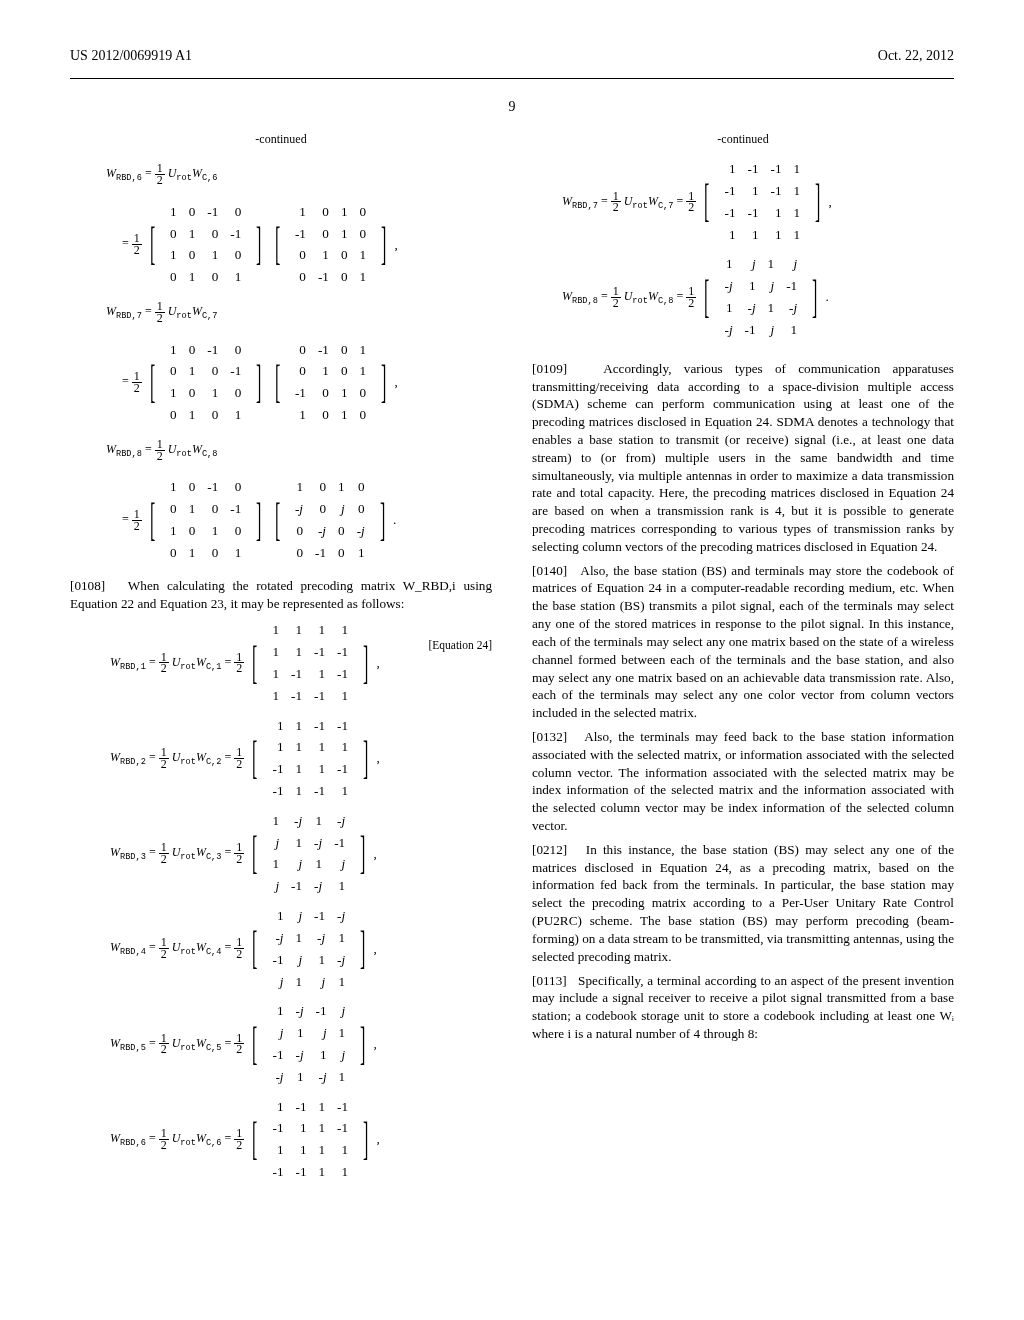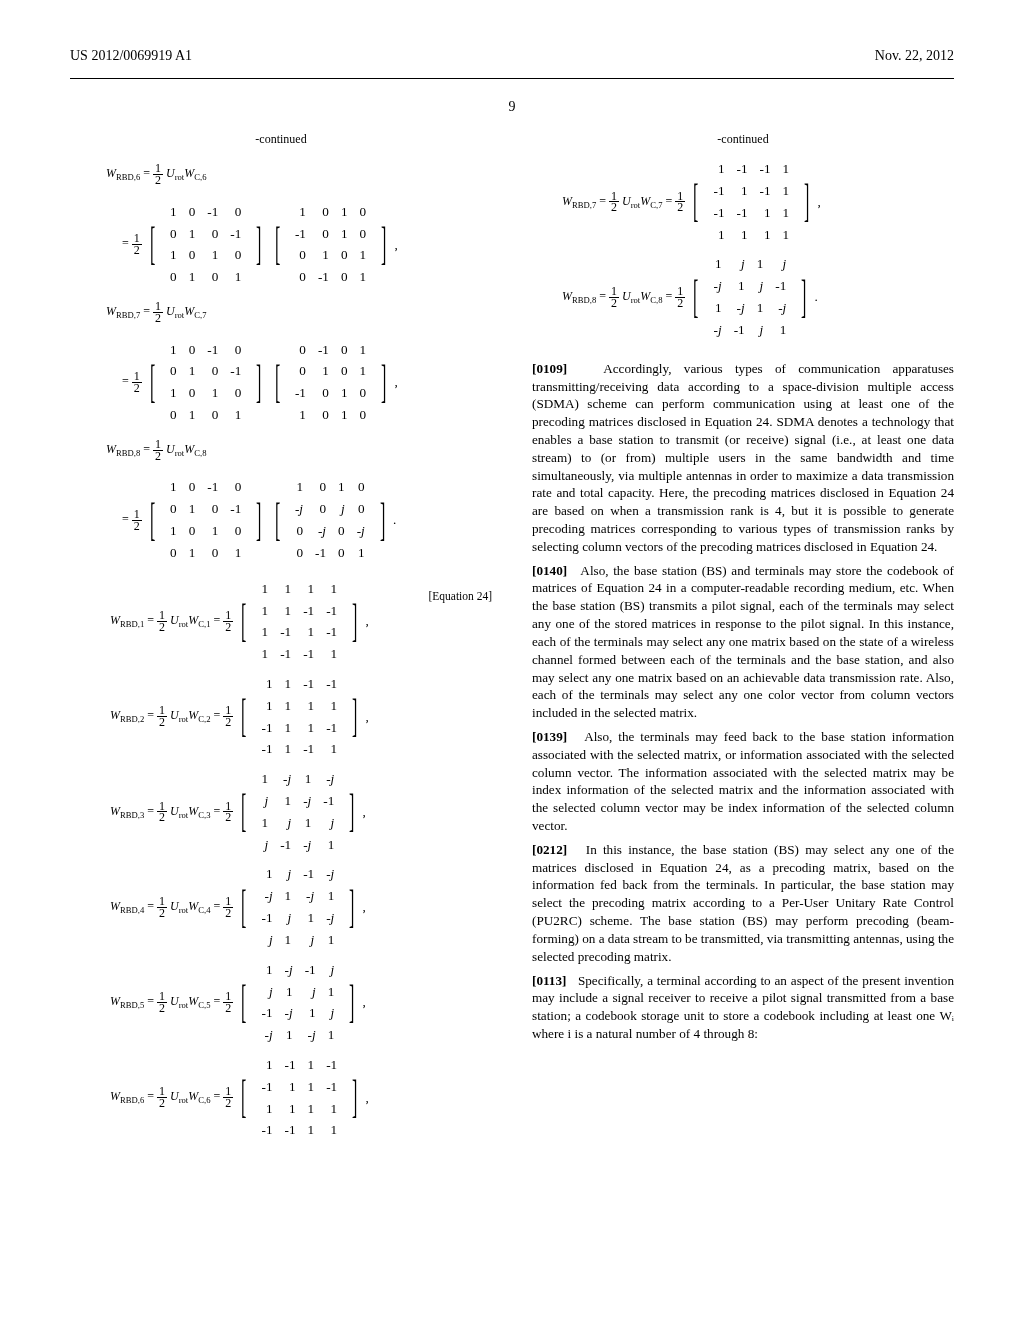--- a/index.html
+++ b/index.html
@@ -55,23 +55,23 @@
       right: 0;
       top: 50%;
       transform: translateY(-50%);
       font-size: 11.5px;
     }
     .para {
       text-align: justify;
       margin: 6px 0;
     }
     .pn {
-      font-weight: bold;
-    }
-    .sub { font-size: 0.72em; vertical-align: sub; }
+      font-weight: normal;
+    }
+    .sub { font-size: 0.72em; vertical-align: sub; font-family: Liberation Mono, monospace; }
     .frac {
       display: inline-block;
       vertical-align: middle;
       text-align: center;
       line-height: 0.9;
     }
     .frac .num { display: block; border-bottom: 1px solid #000; padding: 0 2px; }
     .frac .den { display: block; padding: 0 2px; }
     .lbrack, .rbrack {
       display: inline-block;
@@ -101,21 +101,21 @@
     .stack { display: flex; flex-direction: column; align-items: flex-start; gap: 2px; margin-left: 18px; }
     .stack .line2 { margin-left: 34px; }
   </style>
 </head>
 <body>
 
 <div class="page">
 
   <div class="header">
     <div>US 2012/0069919 A1</div>
-    <div>Nov. 22, 2012</div>
+    <div>Oct. 22, 2012</div>
   </div>
   <hr class="rule">
 
   <div class="pagenum">9</div>
 
   <div class="cols">
 
     <div class="col">
 
       <div class="continued">-continued</div>
@@ -323,23 +323,27 @@
                   <td>0</td>
                   <td>1</td>
                 </tr>
               </tbody>
             </table>
           <span class="rbrack">]</span>
             <span>.</span>
         </div>
       </div>
 
+      <div class="para">
+        <span class="pn">[0108]</span>&nbsp;&nbsp;
+        <span>When calculating the rotated precoding matrix W_RBD,i using Equation 22 and Equation 23, it may be represented as follows:</span>
+      </div>
 
       <div style="position:relative">
-        <div class="eqtag" style="top: 20px;">[Equation 24]</div>
+        <div class="eqtag" style="top: 28px;">[Equation 24]</div>
 
         <div class="inline-eq eqrow-lead">
           <span class="label"><span class="mathi">W</span><span class="sub">RBD,1</span> = <span class="frac"><span class="num">1</span><span class="den">2</span></span> <span class="mathi">U</span><span class="sub">rot</span><span class="mathi">W</span><span class="sub">C,1</span> = <span class="frac"><span class="num">1</span><span class="den">2</span></span></span>
           <span class="lbrack">[</span>
           <table class="mat">
               <tbody>
                 <tr>
                   <td>1</td>
                   <td>1</td>
                   <td>1</td>
@@ -626,21 +630,21 @@
         <span class="pn">[0109]</span>&nbsp;&nbsp;
         <span>Accordingly, various types of communication apparatuses transmitting/receiving data according to a space-division multiple access (SDMA) scheme can perform communication using at least one of the precoding matrices disclosed in Equation 24. SDMA denotes a technology that enables a base station to transmit (or receive) signal (i.e., at least one data stream) to (or from) multiple users in the same bandwidth and time simultaneously, via multiple antennas in order to maximize a data transmission rate and total capacity. Here, the precoding matrices disclosed in Equation 24 are based on when a transmission rank is 4, but it is possible to generate precoding matrices corresponding to various types of transmission ranks by selecting column vectors of the precoding matrices disclosed in Equation 24.</span>
       </div>
 
       <div class="para">
         <span class="pn">[0140]</span>&nbsp;&nbsp;
         <span>Also, the base station (BS) and terminals may store the codebook of matrices of Equation 24 in a computer-readable recording medium, etc. When the base station (BS) transmits a pilot signal, each of the terminals may select any one of the stored matrices in response to the pilot signal. In this instance, each of the terminals may select any one matrix based on the state of a wireless channel formed between each of the terminals and the base station, and also may select any one matrix based on an achievable data transmission rate. Also, each of the terminals may select any one color vector from column vectors included in the selected matrix.</span>
       </div>
 
       <div class="para">
-        <span class="pn">[0139]</span>&nbsp;&nbsp;
+        <span class="pn">[0132]</span>&nbsp;&nbsp;
         <span>Also, the terminals may feed back to the base station information associated with the selected matrix, or information associated with the selected column vector. The information associated with the selected matrix may be index information of the selected matrix and the information associated with the selected column vector may be index information of the selected column vector.</span>
       </div>
 
       <div class="para">
         <span class="pn">[0212]</span>&nbsp;&nbsp;
         <span>In this instance, the base station (BS) may select any one of the matrices disclosed in Equation 24, as a precoding matrix, based on the information fed back from the terminals. In particular, the base station may select the precoding matrix according to a Per-User Unitary Rate Control (PU2RC) scheme. The base station (BS) may perform precoding (beam-forming) on a data stream to be transmitted, via transmitting antennas, using the selected precoding matrix.</span>
       </div>
 
       <div class="para">
         <span class="pn">[0113]</span>&nbsp;&nbsp;

